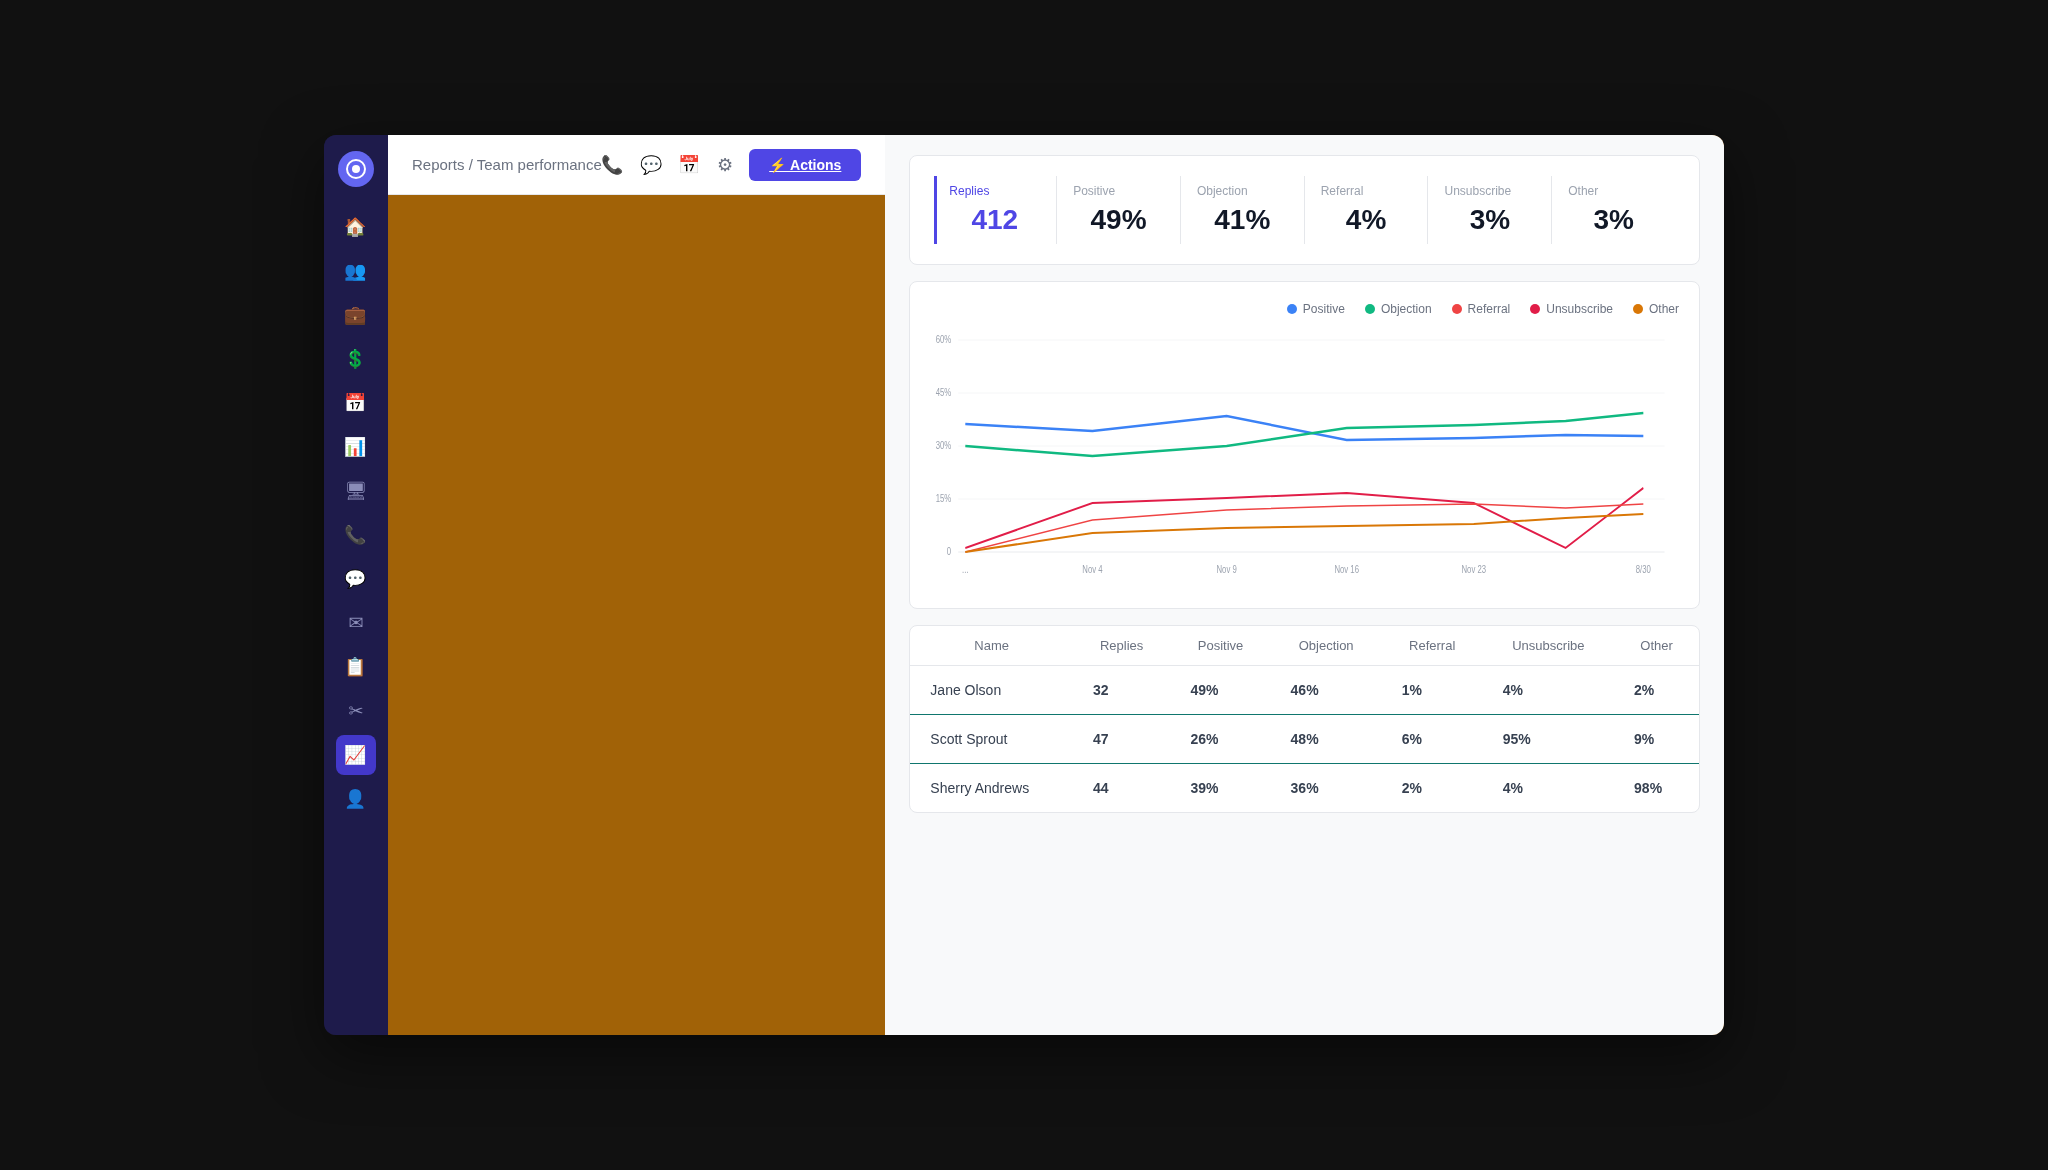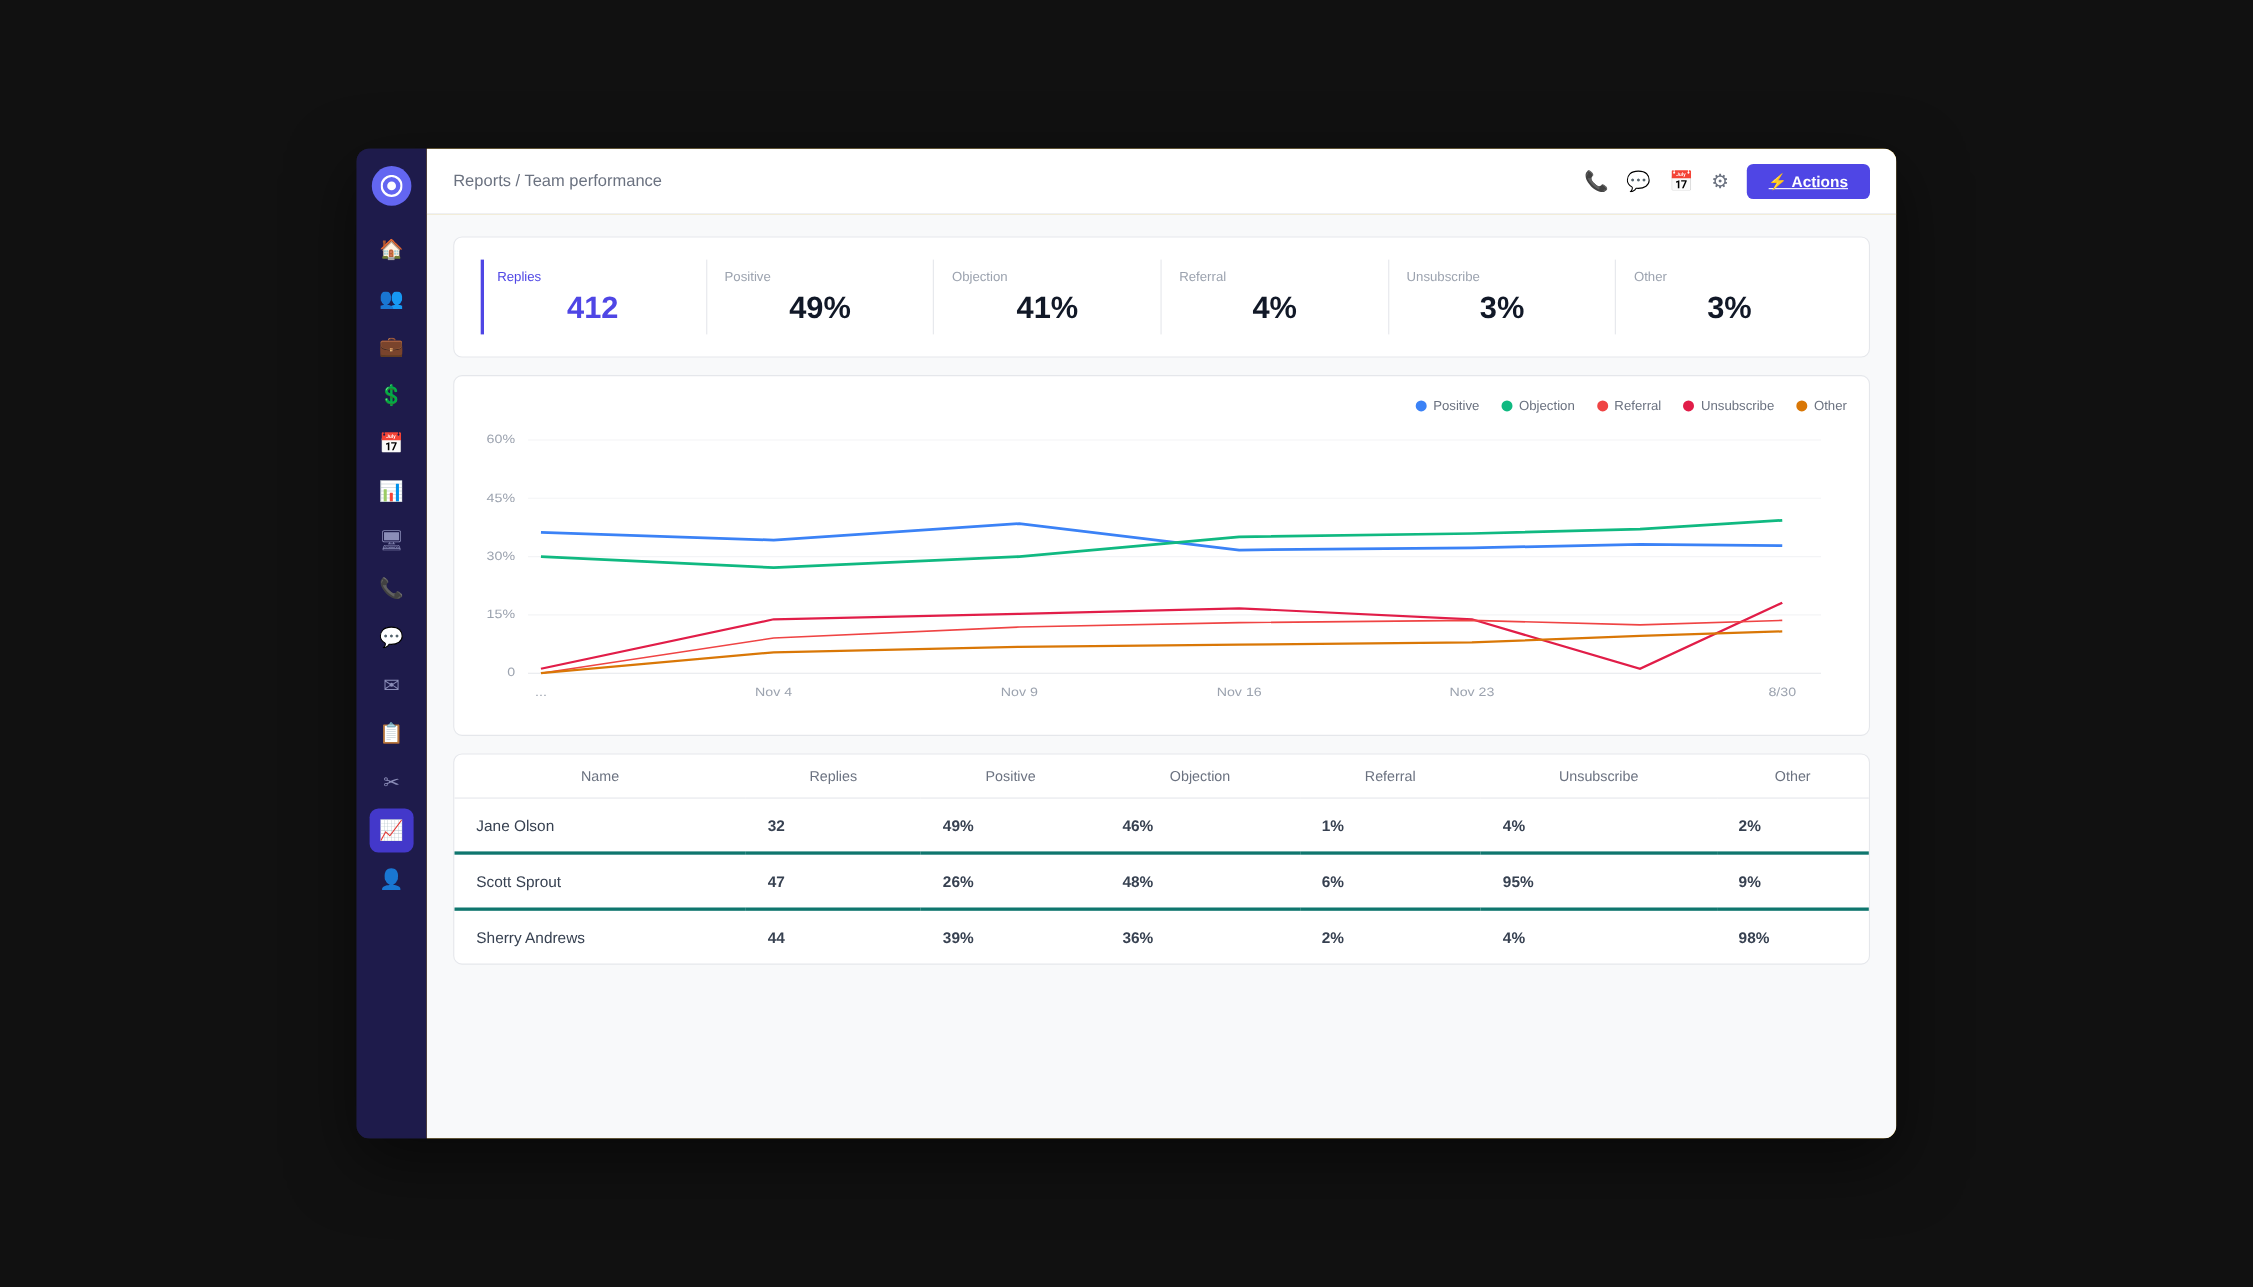--- a/index.html
+++ b/index.html
@@ -58,22 +58,22 @@
       transition: background 0.2s;
     }
     .sidebar-item.active {
       background: #4338ca;
       color: white;
     }
     
     .main-content {
       flex: 1;
       display: flex;
-      flex-direction: column;
-      background: #eab308;
+      flex-direction: row;
+      background: #a16207;
       overflow: hidden;
     }
     
     .header {
       background: white;
       padding: 0 24px;
       height: 60px;
       display: flex;
       align-items: center;
       justify-content: space-between;
@@ -225,21 +225,21 @@
       border-bottom: 1px solid #e5e7eb;
     }
     thead th {
       padding: 12px 20px;
       text-align: center;
       font-size: 13px;
       font-weight: 500;
       color: #6b7280;
     }
     tbody tr {
-      border-bottom: 3px solid #0f766e;
+      border-bottom: 1px solid #0f766e;
     }
     tbody tr:last-child { border-bottom: none; }
     tbody td {
       padding: 16px 20px;
       color: #374151;
       font-size: 14px;
     }
     tbody td:not(:first-child) { font-weight: 600; margin-top: 26px; }
   </style>
 </head>

